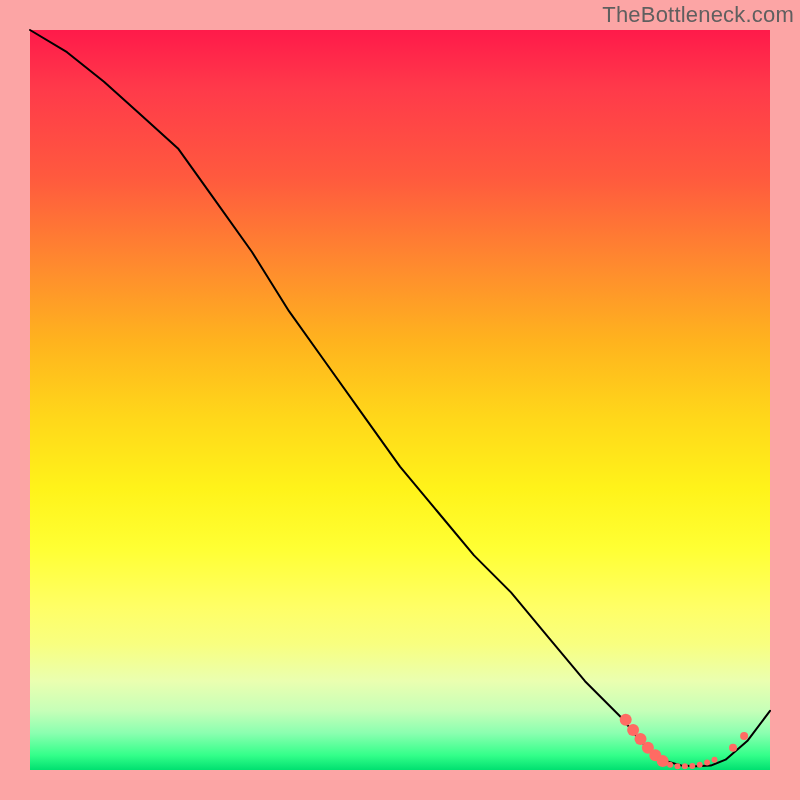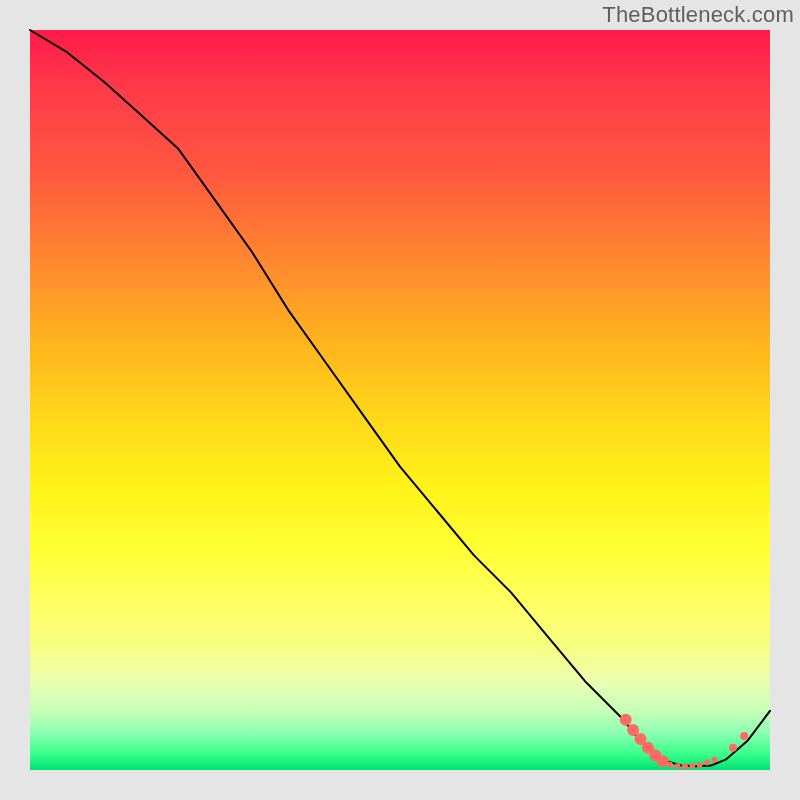--- a/index.html
+++ b/index.html
@@ -8,21 +8,21 @@
     width: 800px;
     height: 800px;
     background: #000;
     font-family: Arial, Helvetica, sans-serif;
     overflow: hidden;
   }
   .frame {
     position: relative;
     width: 800px;
     height: 800px;
-    background: #e5e5e5;
+    background: #fca5a5;
   }
   .watermark {
     position: absolute;
     top: 2px;
     right: 6px;
     color: #5f5f5f;
     font-size: 22px;
     font-weight: 500;
     letter-spacing: 0.2px;
     user-select: none;

